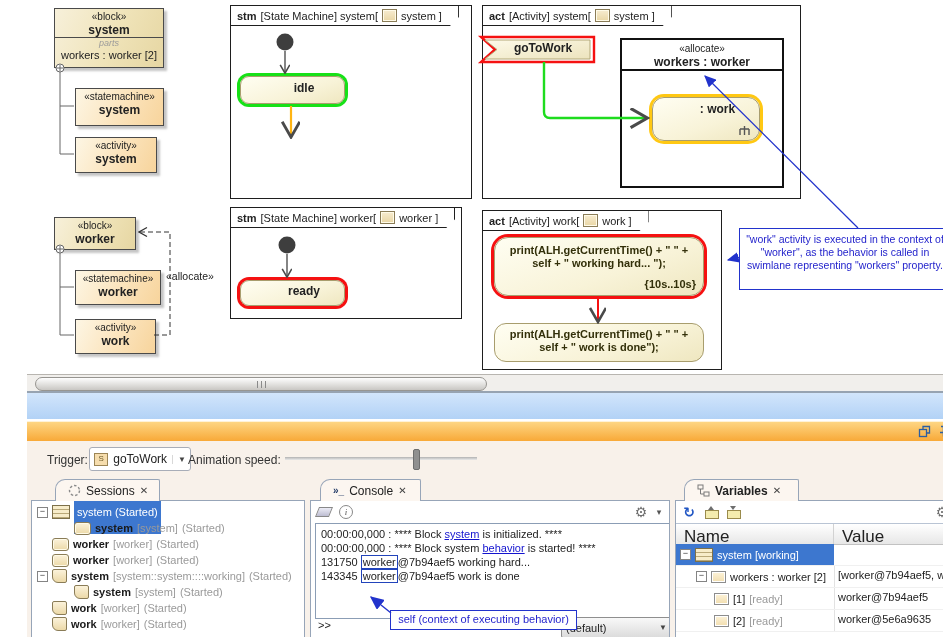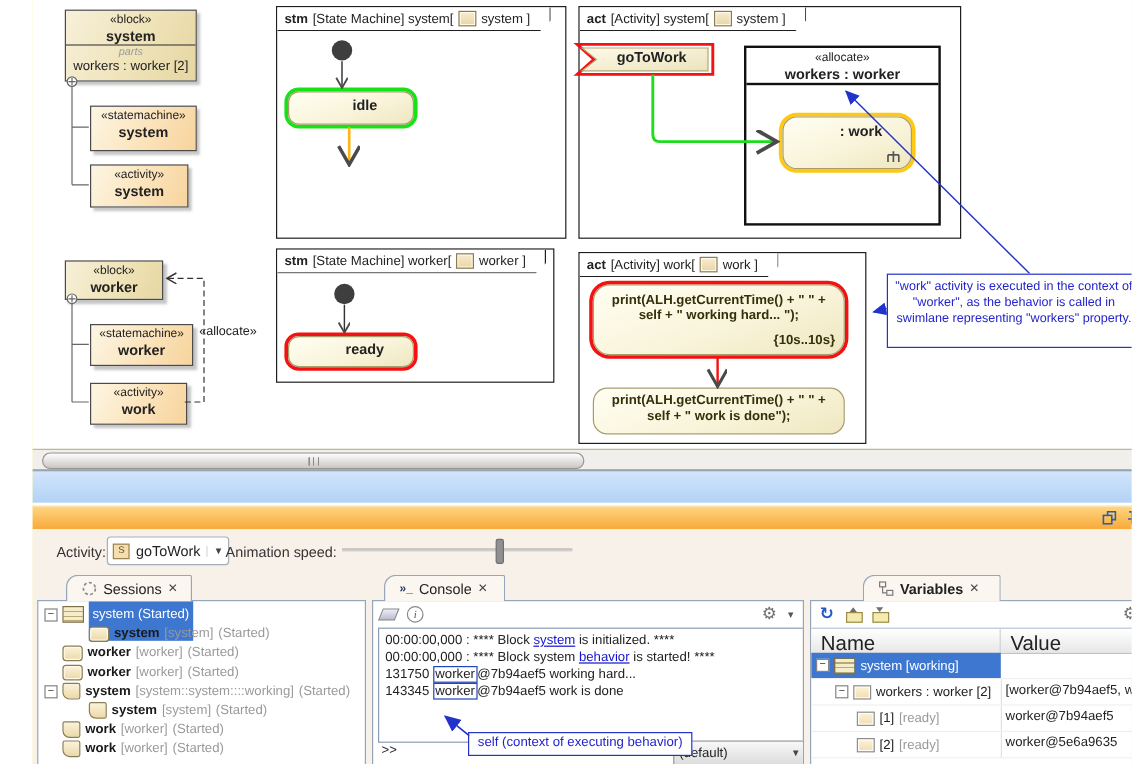--- a/index.html
+++ b/index.html
@@ -319,21 +319,21 @@
       <path d="M5 4.5 V1.5 H11.5 V8 H8.5" fill="none" stroke="#2b5fa3" stroke-width="1.3"></path>
     </svg>
     <svg class="oicon" style="left:910px;top:4px;" width="13" height="13">
       <path d="M4 1.5 h5 M6.5 1.5 v5.5 M3 7.5 h7 M6.5 7.5 v4" fill="none" stroke="#2b5fa3" stroke-width="1.4"></path>
     </svg>
     <span class="oicon" style="left:927px;top:3px;font-size:11px;">✕</span>
   </div>
 
   <div id="bottom-area">
 
-    <span class="lbl abs" style="left:20px;top:12px;">Activity:</span>
+    <span class="lbl abs" style="left:20px;top:12px;">Trigger:</span>
     <div class="combo" style="left:62px;top:6px;width:92px;height:22px;">
       <span class="sig">S</span>
       <span style="font-size:12px;">goToWork</span>
       <span class="arr">▼</span>
     </div>
     <span class="lbl abs" style="left:161px;top:12px;">Animation speed:</span>
     <div class="slider-track" style="left:258px;top:16px;width:192px;"></div>
     <div class="slider-thumb" style="left:386px;top:8px;"></div>
   </div>
 
@@ -433,21 +433,21 @@
   <svg class="abs" style="left:334px;top:590px;z-index:7;" width="34" height="26">
     <defs>
         <marker id="fblue2" markerWidth="11" markerHeight="9" refX="9" refY="4.5" orient="auto">
           <path d="M0 0 L10 4.5 L0 9 z" fill="#2233cc"></path>
         </marker>
       </defs>
     <line x1="30" y1="23" x2="10" y2="7" stroke="#2233cc" stroke-width="1.4" marker-end="url(#fblue2)"></line>
   </svg>
   <div class="note-sm" style="left:363px;top:610px;width:185px;height:18px;line-height:17px;">self (context of executing behavior)</div>
 
-  <div class="ptab" style="left:692px;width:92px;font-weight:bold;">
+  <div class="ptab" style="left:657px;width:92px;font-weight:bold;">
     <svg width="13" height="13">
       <rect x="1" y="1" width="5" height="4" fill="none" stroke="#7a7a7a"></rect>
       <rect x="7" y="8" width="5" height="4" fill="none" stroke="#7a7a7a"></rect>
       <path d="M3.5 5 V10 H7" fill="none" stroke="#7a7a7a"></path>
     </svg>
     <span>Variables</span>
     <span class="tclose" style="font-weight:bold;">✕</span>
   </div>
   <div class="panel" style="left:648px;width:293px;">
     <div class="tool-ic" style="left:5px;">

